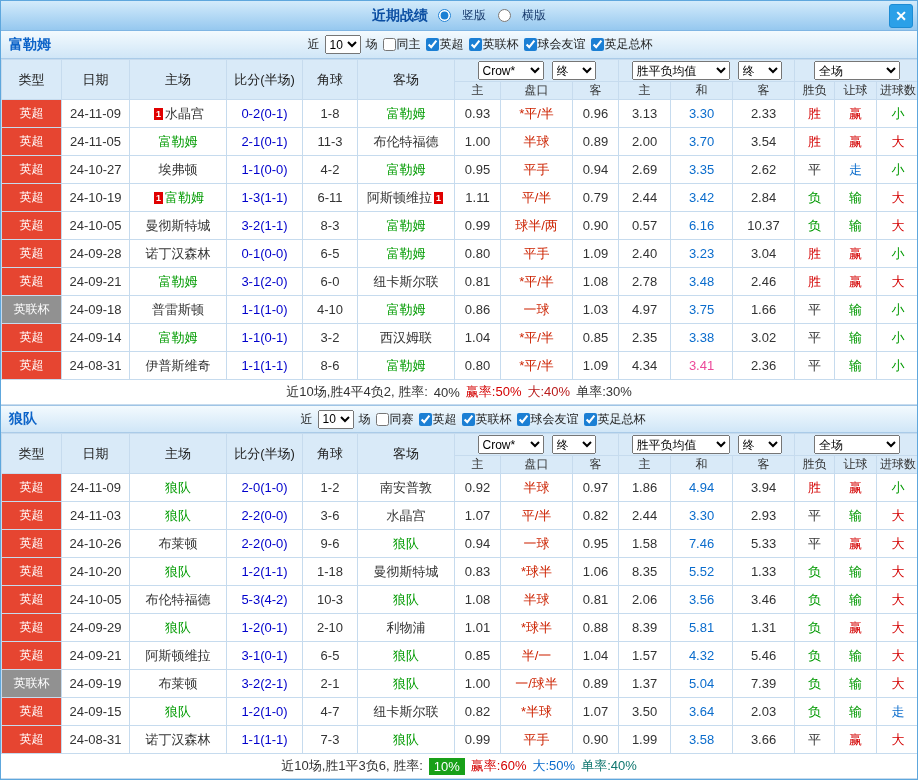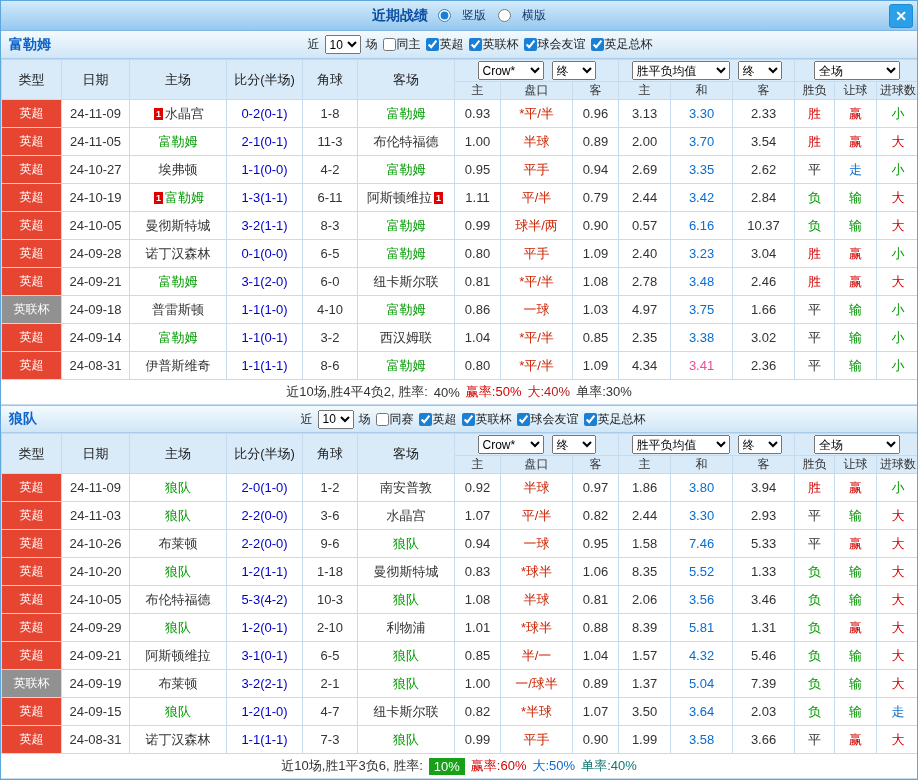--- a/index.html
+++ b/index.html
@@ -459,21 +459,21 @@
               <td class="type" style="background:#e64531">英超</td>
               <td>24-11-09</td>
               <td><span style="color:#009b00">狼队</span></td>
               <td style="color:#0000cc">2-0(1-0)</td>
               <td>1-2</td>
               <td><span style="color:#333333">南安普敦</span></td>
               <td>0.92</td>
               <td style="color:#cc2200">半球</td>
               <td>0.97</td>
               <td>1.86</td>
-              <td style="color:#0a6ccc">3.80</td>
+              <td style="color:#0a6ccc">4.94</td>
               <td>3.94</td>
               <td style="color:#d40000">胜</td>
               <td style="color:#d40000">赢</td>
               <td style="color:#009900">小</td>
             </tr>
             <tr>
               <td class="type" style="background:#e64531">英超</td>
               <td>24-11-03</td>
               <td><span style="color:#009b00">狼队</span></td>
               <td style="color:#0000cc">2-2(0-0)</td>

